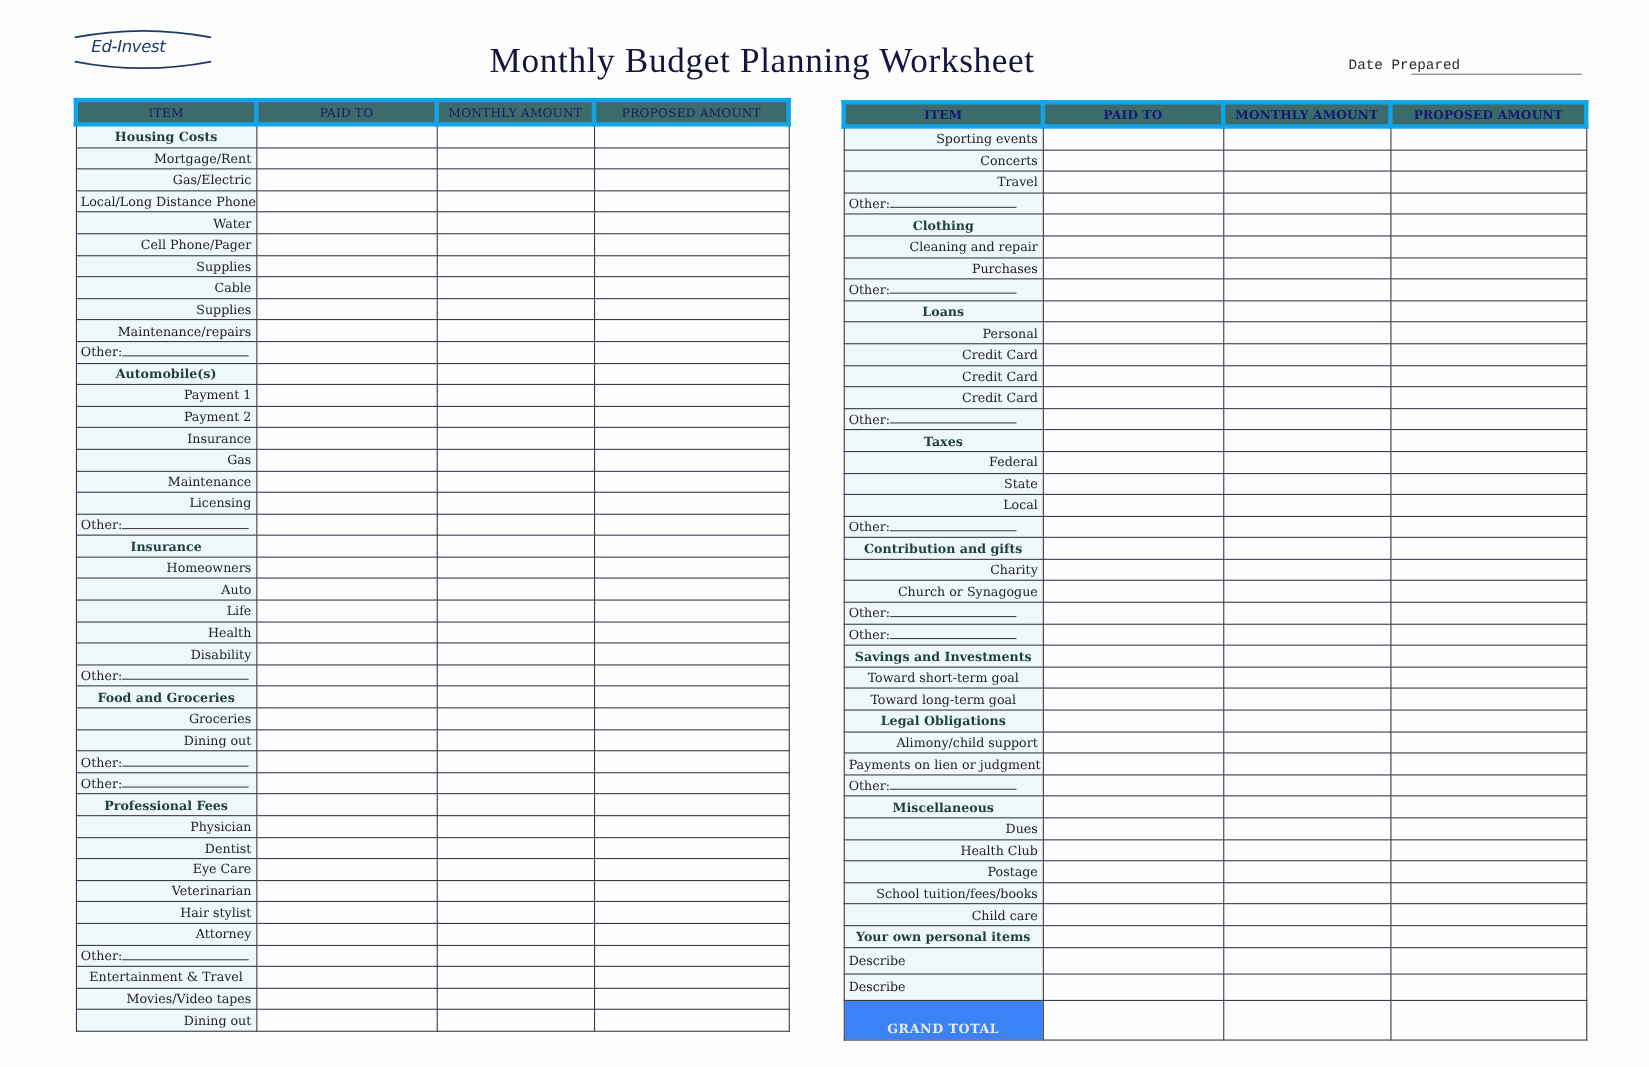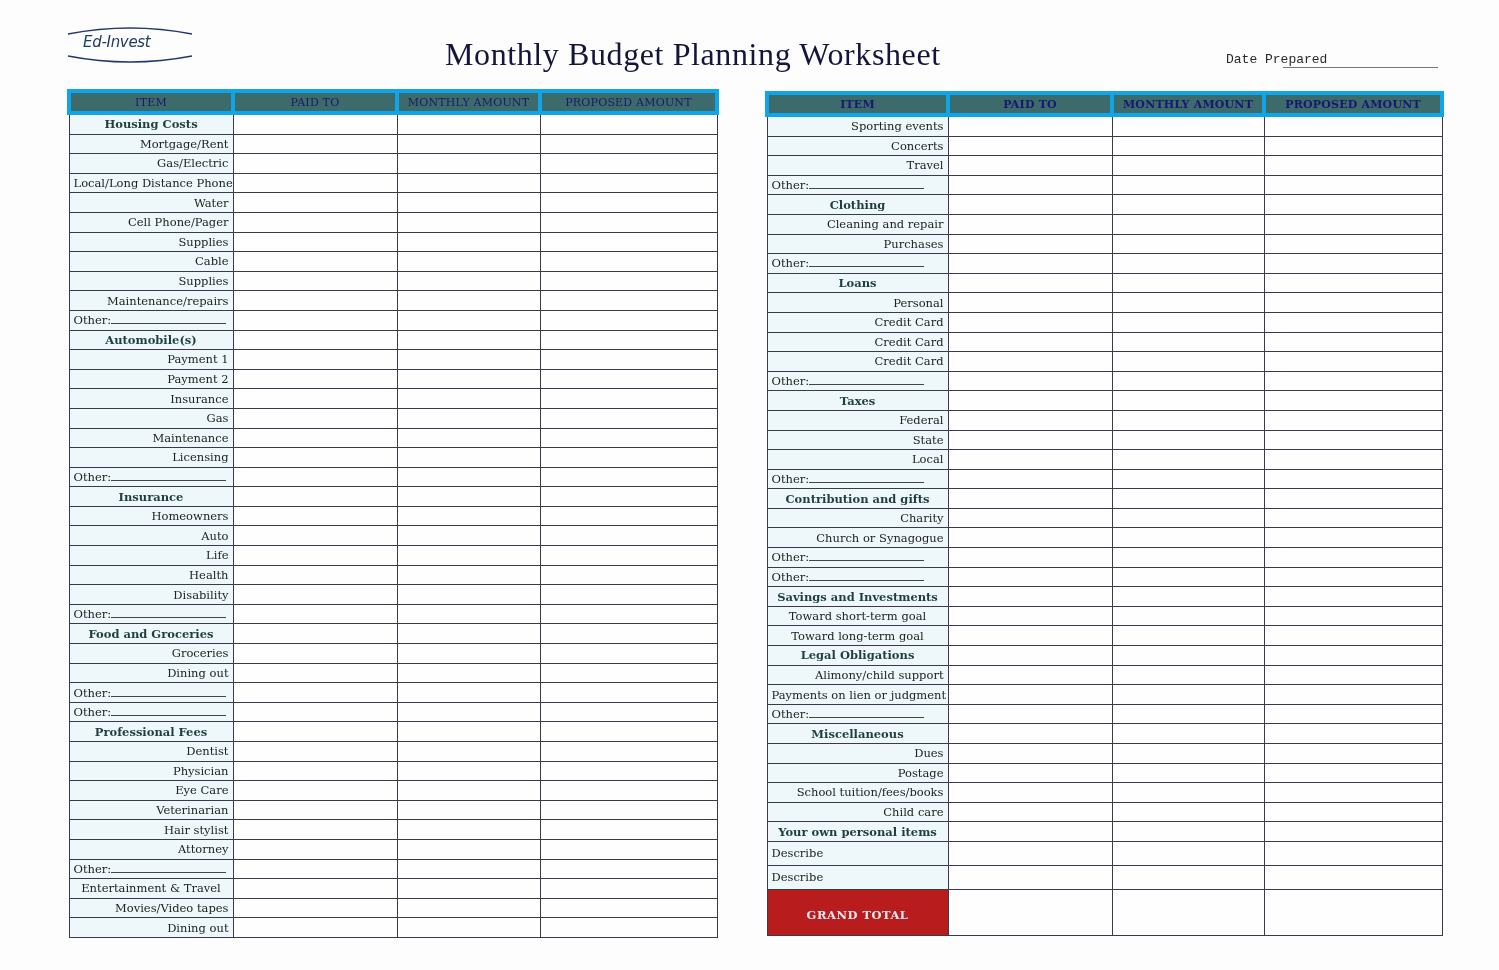--- a/index.html
+++ b/index.html
@@ -43,22 +43,22 @@
   table.ws td.item { background: #eef8fb; text-align: right; color: #222; }
   table.ws td.item.cat { text-align: center; font-weight: bold; color: #1f3f3f; }
   table.ws td.item.other { text-align: left; }
   table.ws td.item.desc { text-align: left; margin-left: 48px; }
   table.ws td.item.center { text-align: center; }
   table.ws td.blank { background: #fefefe; }
   .other-line { display: inline-block; width: 115px; border-bottom: 1px solid #444; height: 11px; vertical-align: baseline; }
   table.ws tr.tall td { height: 23px; }
   table.ws tr.total td { height: 33px; }
   table.ws td.grand {
-    background: #b91c1c; color: #e8e8f0; font-weight: bold; text-align: center; vertical-align: bottom;
-    font-size: 11.5px; padding-bottom: 12px; letter-spacing: 0.5px;
+    background: #3b82f6; color: #e8e8f0; font-weight: bold; text-align: center; vertical-align: bottom;
+    font-size: 11.5px; padding-bottom: 2px; letter-spacing: 0.5px;
   }
 </style>
 </head>
 <body>
 
 <div class="logo">
   <svg width="128" height="40" viewBox="0 0 128 40">
     <path d="M2 10 Q64 -2 126 10" stroke="#1e3a66" stroke-width="1.6" fill="none"></path>
     <path d="M2 32 Q64 44 126 32" stroke="#1e3a66" stroke-width="1.6" fill="none"></path>
   </svg>
@@ -272,27 +272,27 @@
         <td class="blank"></td>
         <td class="blank"></td>
       </tr>
       <tr>
         <td class="item cat"><span>Professional Fees</span></td>
         <td class="blank"></td>
         <td class="blank"></td>
         <td class="blank"></td>
       </tr>
       <tr>
+        <td class="item"><span>Physician</span></td>
+        <td class="blank"></td>
+        <td class="blank"></td>
+        <td class="blank"></td>
+      </tr>
+      <tr>
         <td class="item"><span>Dentist</span></td>
-        <td class="blank"></td>
-        <td class="blank"></td>
-        <td class="blank"></td>
-      </tr>
-      <tr>
-        <td class="item"><span>Physician</span></td>
         <td class="blank"></td>
         <td class="blank"></td>
         <td class="blank"></td>
       </tr>
       <tr>
         <td class="item"><span>Eye Care</span></td>
         <td class="blank"></td>
         <td class="blank"></td>
         <td class="blank"></td>
       </tr>
@@ -549,20 +549,26 @@
         <td class="blank"></td>
         <td class="blank"></td>
       </tr>
       <tr>
         <td class="item"><span>Dues</span></td>
         <td class="blank"></td>
         <td class="blank"></td>
         <td class="blank"></td>
       </tr>
       <tr>
+        <td class="item"><span>Health Club</span></td>
+        <td class="blank"></td>
+        <td class="blank"></td>
+        <td class="blank"></td>
+      </tr>
+      <tr>
         <td class="item"><span>Postage</span></td>
         <td class="blank"></td>
         <td class="blank"></td>
         <td class="blank"></td>
       </tr>
       <tr>
         <td class="item"><span>School tuition/fees/books</span></td>
         <td class="blank"></td>
         <td class="blank"></td>
         <td class="blank"></td>

